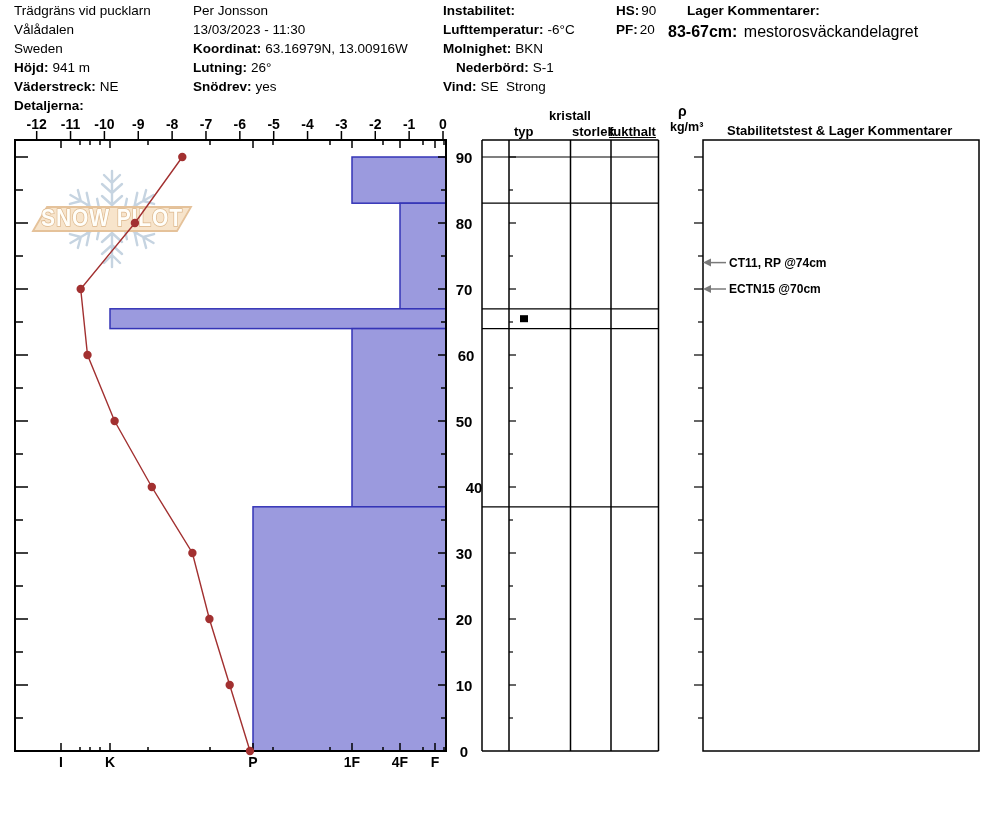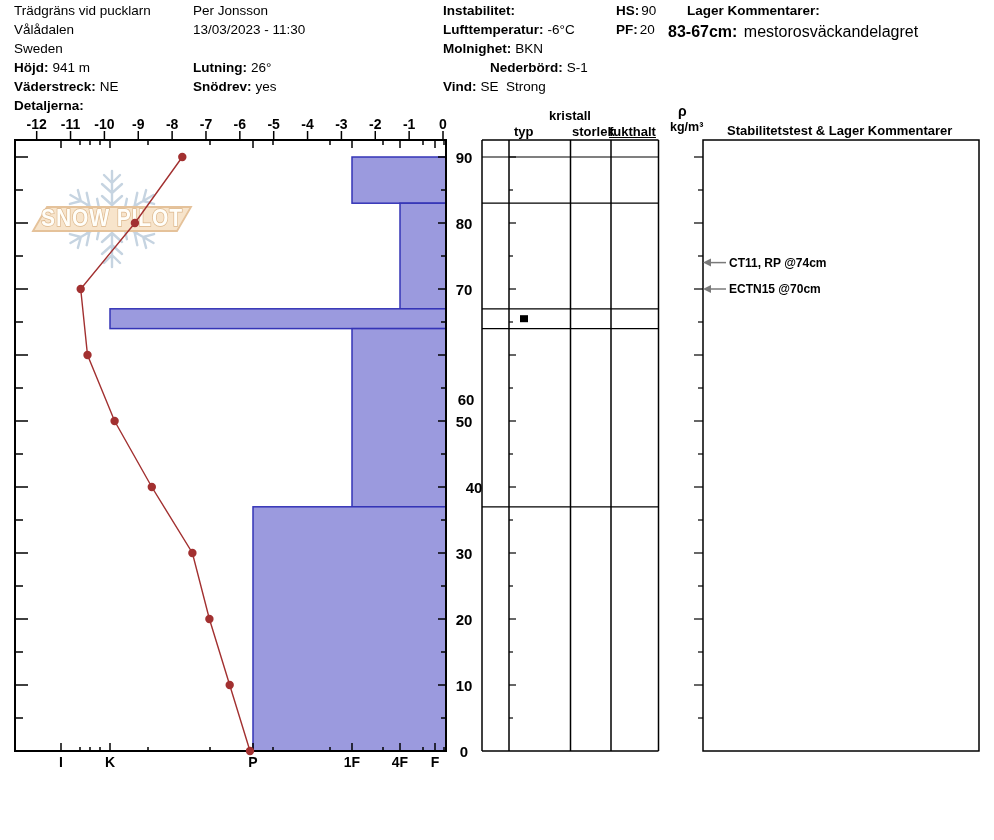--- a/index.html
+++ b/index.html
@@ -200,27 +200,28 @@
 
   <div class="abs h" style="left:14px;top:3px;">Trädgräns vid pucklarn</div>
   <div class="abs h" style="left:14px;top:22px;">Vålådalen</div>
   <div class="abs h" style="left:14px;top:41px;">Sweden</div>
   <div class="abs h" style="left:14px;top:60px;"><span class="b">Höjd:</span><span>941 m</span></div>
   <div class="abs h" style="left:14px;top:79px;"><span class="b">Väderstreck:</span><span>NE</span></div>
   <div class="abs h bt" style="left:14px;top:98px;">Detaljerna:</div>
 
   <div class="abs h" style="left:193px;top:3px;">Per Jonsson</div>
   <div class="abs h" style="left:193px;top:22px;">13/03/2023 - 11:30</div>
+  <div class="abs h" style="left:193px;top:41px;"><span class="b">Koordinat:</span><span>63.16979N, 13.00916W</span></div>
   <div class="abs h" style="left:193px;top:60px;"><span class="b">Lutning:</span><span>26°</span></div>
   <div class="abs h" style="left:193px;top:79px;"><span class="b">Snödrev:</span><span>yes</span></div>
 
   <div class="abs h bt" style="left:443px;top:3px;">Instabilitet:</div>
   <div class="abs h" style="left:443px;top:22px;"><span class="b">Lufttemperatur:</span><span>-6°C</span></div>
   <div class="abs h" style="left:443px;top:41px;"><span class="b">Molnighet:</span><span>BKN</span></div>
-  <div class="abs h" style="left:469px;top:60px;padding-left:21px;"><span class="b">Nederbörd:</span><span>S-1</span></div>
+  <div class="abs h" style="left:435px;top:60px;padding-left:21px;"><span class="b">Nederbörd:</span><span>S-1</span></div>
   <div class="abs h" style="left:443px;top:79px;"><span class="b">Vind:</span><span>SE&nbsp; Strong</span></div>
 
   <div class="abs h" style="left:616px;top:3px;"><span class="b tight">HS:</span><span>90</span></div>
   <div class="abs h" style="left:616px;top:22px;"><span class="b tight">PF:</span><span>20</span></div>
 
   <div class="abs h bt" style="left:687px;top:3px;">Lager Kommentarer:</div>
   <div class="abs small" style="left:668px;top:25px;"><span class="b tight">83-67cm:</span> <span>mestorosväckandelagret</span></div>
 
   <div class="abs f13" style="left:514px;top:124px;">typ</div>
   <div class="abs f13" style="left:549px;top:108px;">kristall</div>
@@ -242,21 +243,21 @@
     <div class="abs lab f14" style="left: 325.42px; top: 116px; width: 32px; text-align: center;">-3</div>
     <div class="abs lab f14" style="left: 359.28px; top: 116px; width: 32px; text-align: center;">-2</div>
     <div class="abs lab f14" style="left: 393.14px; top: 116px; width: 32px; text-align: center;">-1</div>
     <div class="abs lab f14" style="left: 427px; top: 116px; width: 32px; text-align: center;">0</div>
     <div class="abs lab f15" style="left: 448px; top: 742.5px; width: 32px; text-align: center;">0</div>
     <div class="abs lab f15" style="left: 448px; top: 676.5px; width: 32px; text-align: center;">10</div>
     <div class="abs lab f15" style="left: 448px; top: 610.5px; width: 32px; text-align: center;">20</div>
     <div class="abs lab f15" style="left: 448px; top: 544.5px; width: 32px; text-align: center;">30</div>
     <div class="abs lab f15" style="left: 448px; top: 478.5px; width: 52px; text-align: center;">40</div>
     <div class="abs lab f15" style="left: 448px; top: 412.5px; width: 32px; text-align: center;">50</div>
-    <div class="abs lab f15" style="left: 448px; top: 346.5px; width: 36px; text-align: center; margin-top: 44px;">60</div>
+    <div class="abs lab f15" style="left: 448px; top: 346.5px; width: 36px; text-align: center;">60</div>
     <div class="abs lab f15" style="left: 448px; top: 280.5px; width: 32px; text-align: center;">70</div>
     <div class="abs lab f15" style="left: 448px; top: 214.5px; width: 32px; text-align: center;">80</div>
     <div class="abs lab f15" style="left: 448px; top: 148.5px; width: 32px; text-align: center;">90</div>
     <div class="abs lab f14" style="left: 48px; top: 754px; width: 26px; text-align: center;">I</div>
     <div class="abs lab f14" style="left: 97px; top: 754px; width: 26px; text-align: center;">K</div>
     <div class="abs lab f14" style="left: 240px; top: 754px; width: 26px; text-align: center;">P</div>
     <div class="abs lab f14" style="left: 339px; top: 754px; width: 26px; text-align: center;">1F</div>
     <div class="abs lab f14" style="left: 387px; top: 754px; width: 26px; text-align: center;">4F</div>
     <div class="abs lab f14" style="left: 422px; top: 754px; width: 26px; text-align: center;">F</div>
     <div class="abs lab f12l" style="left: 729px; top: 255.6px;">CT11, RP @74cm</div>

